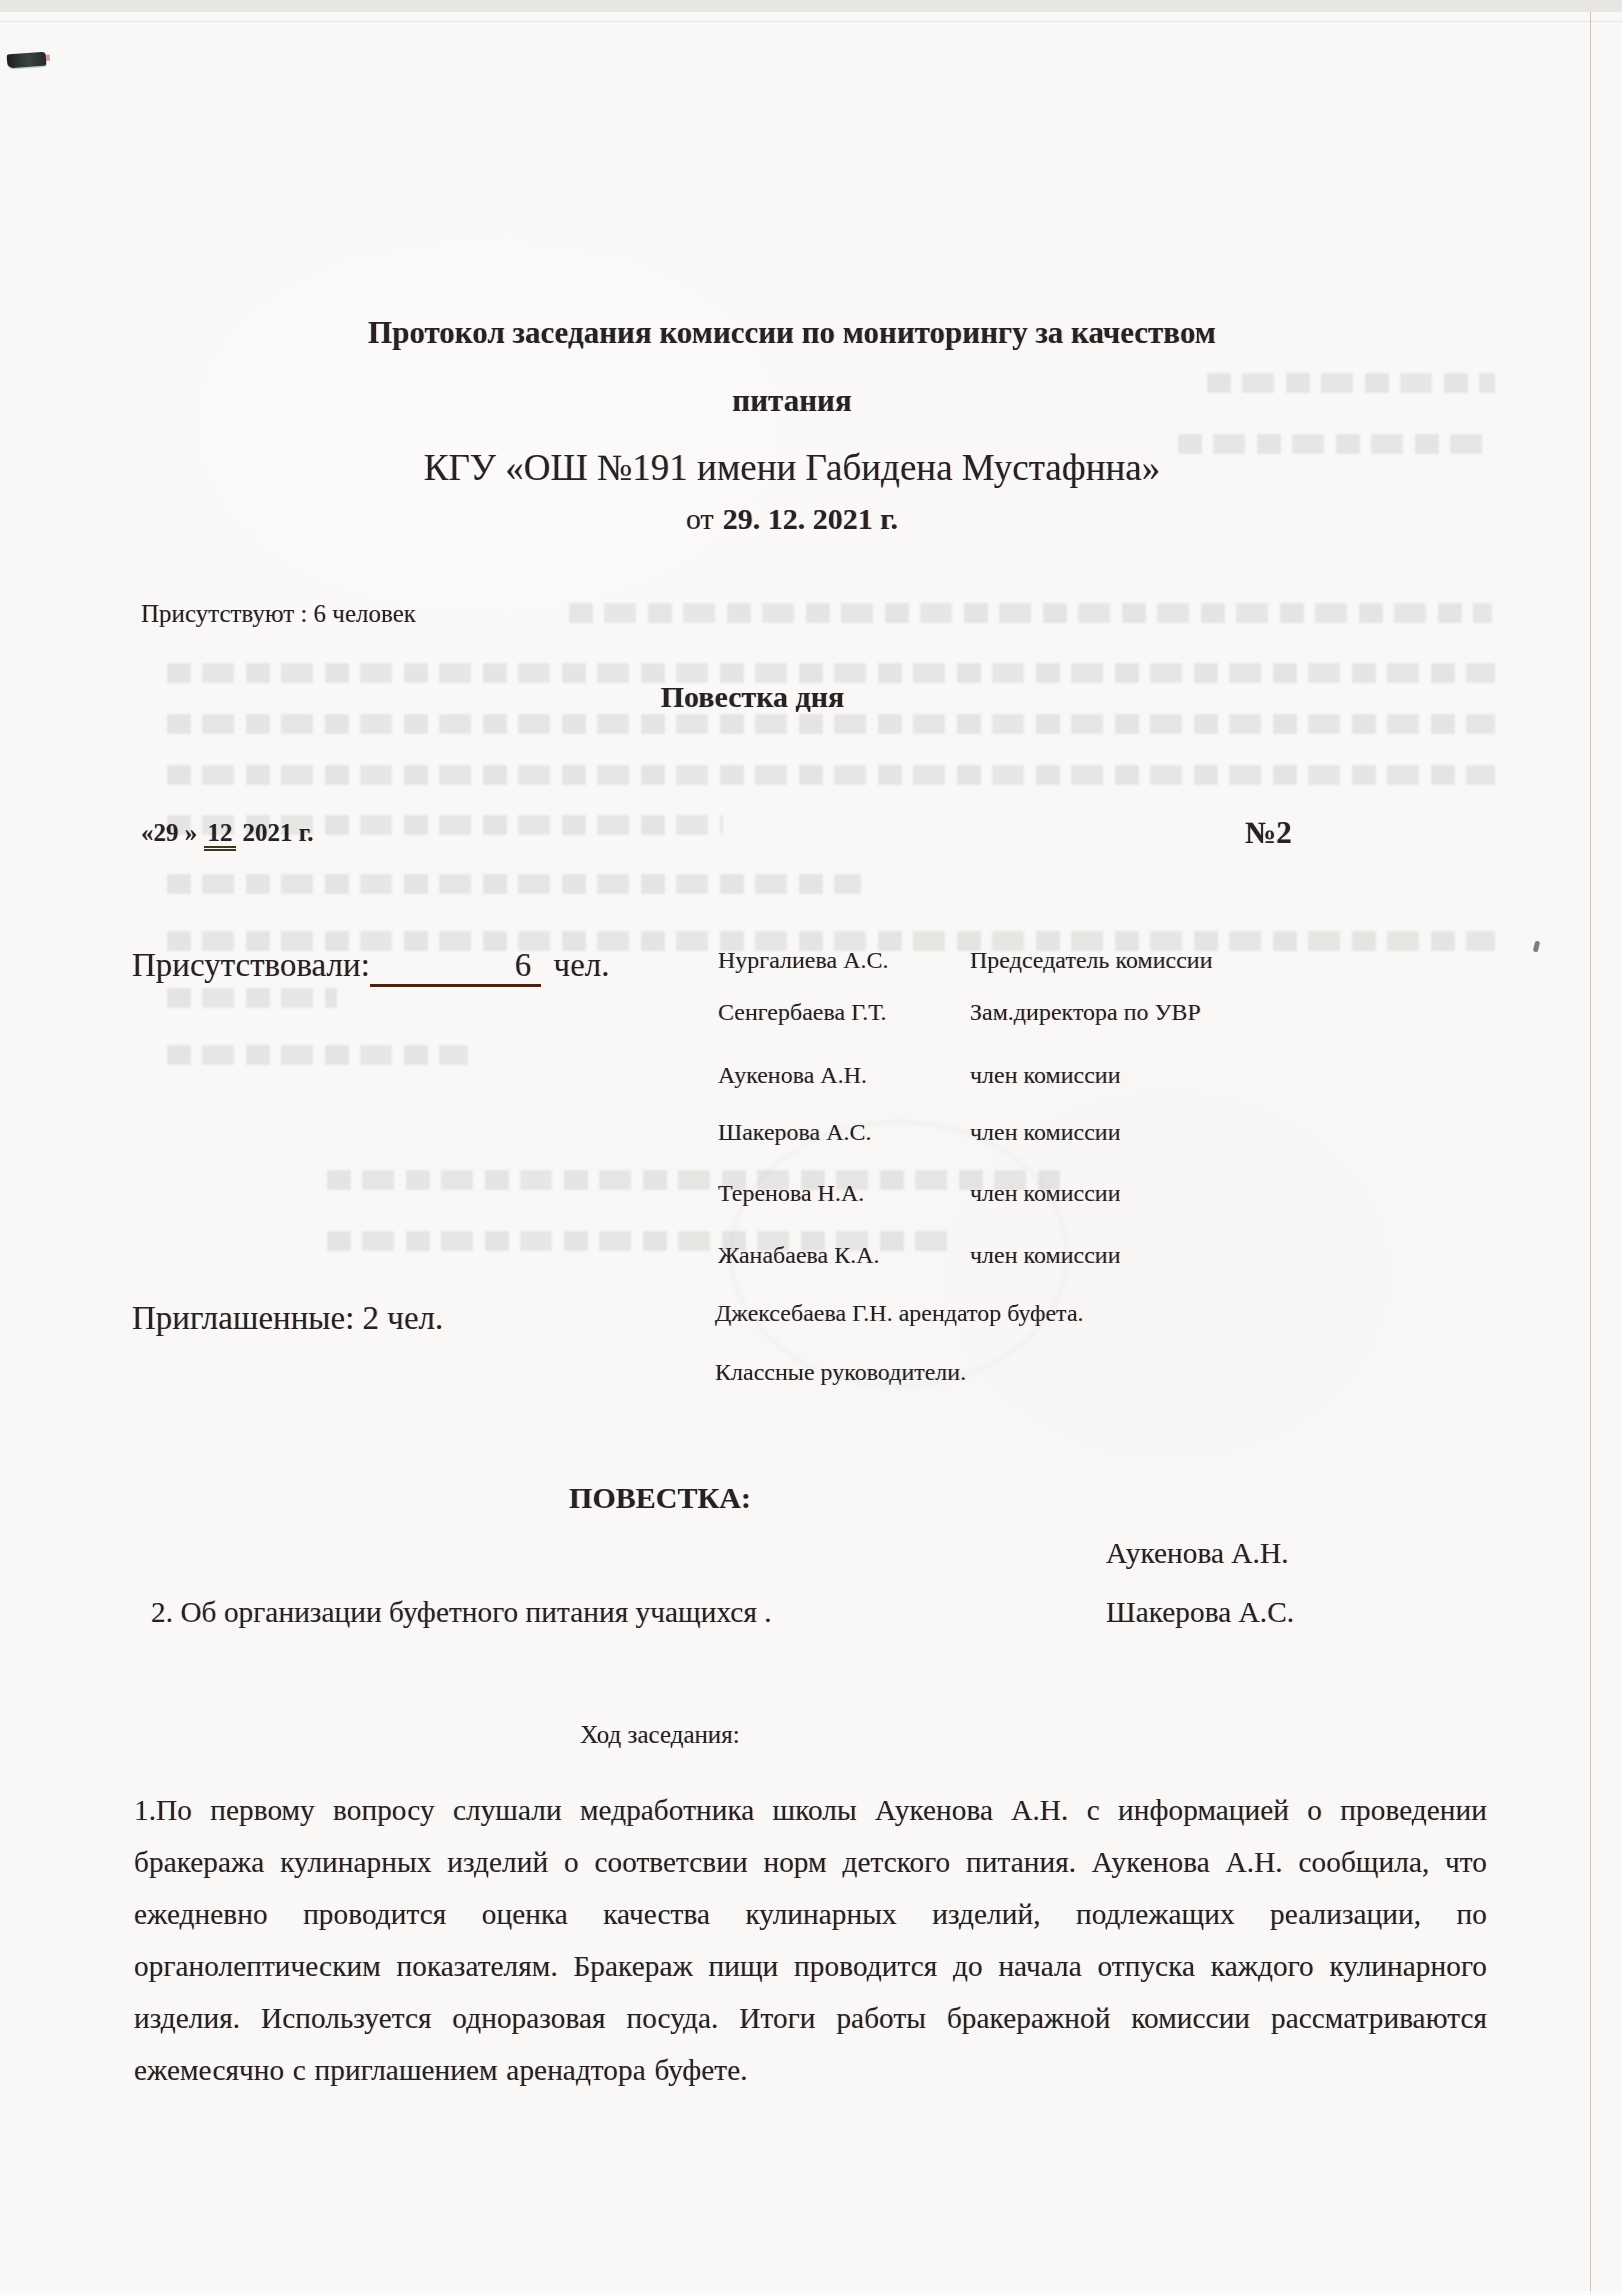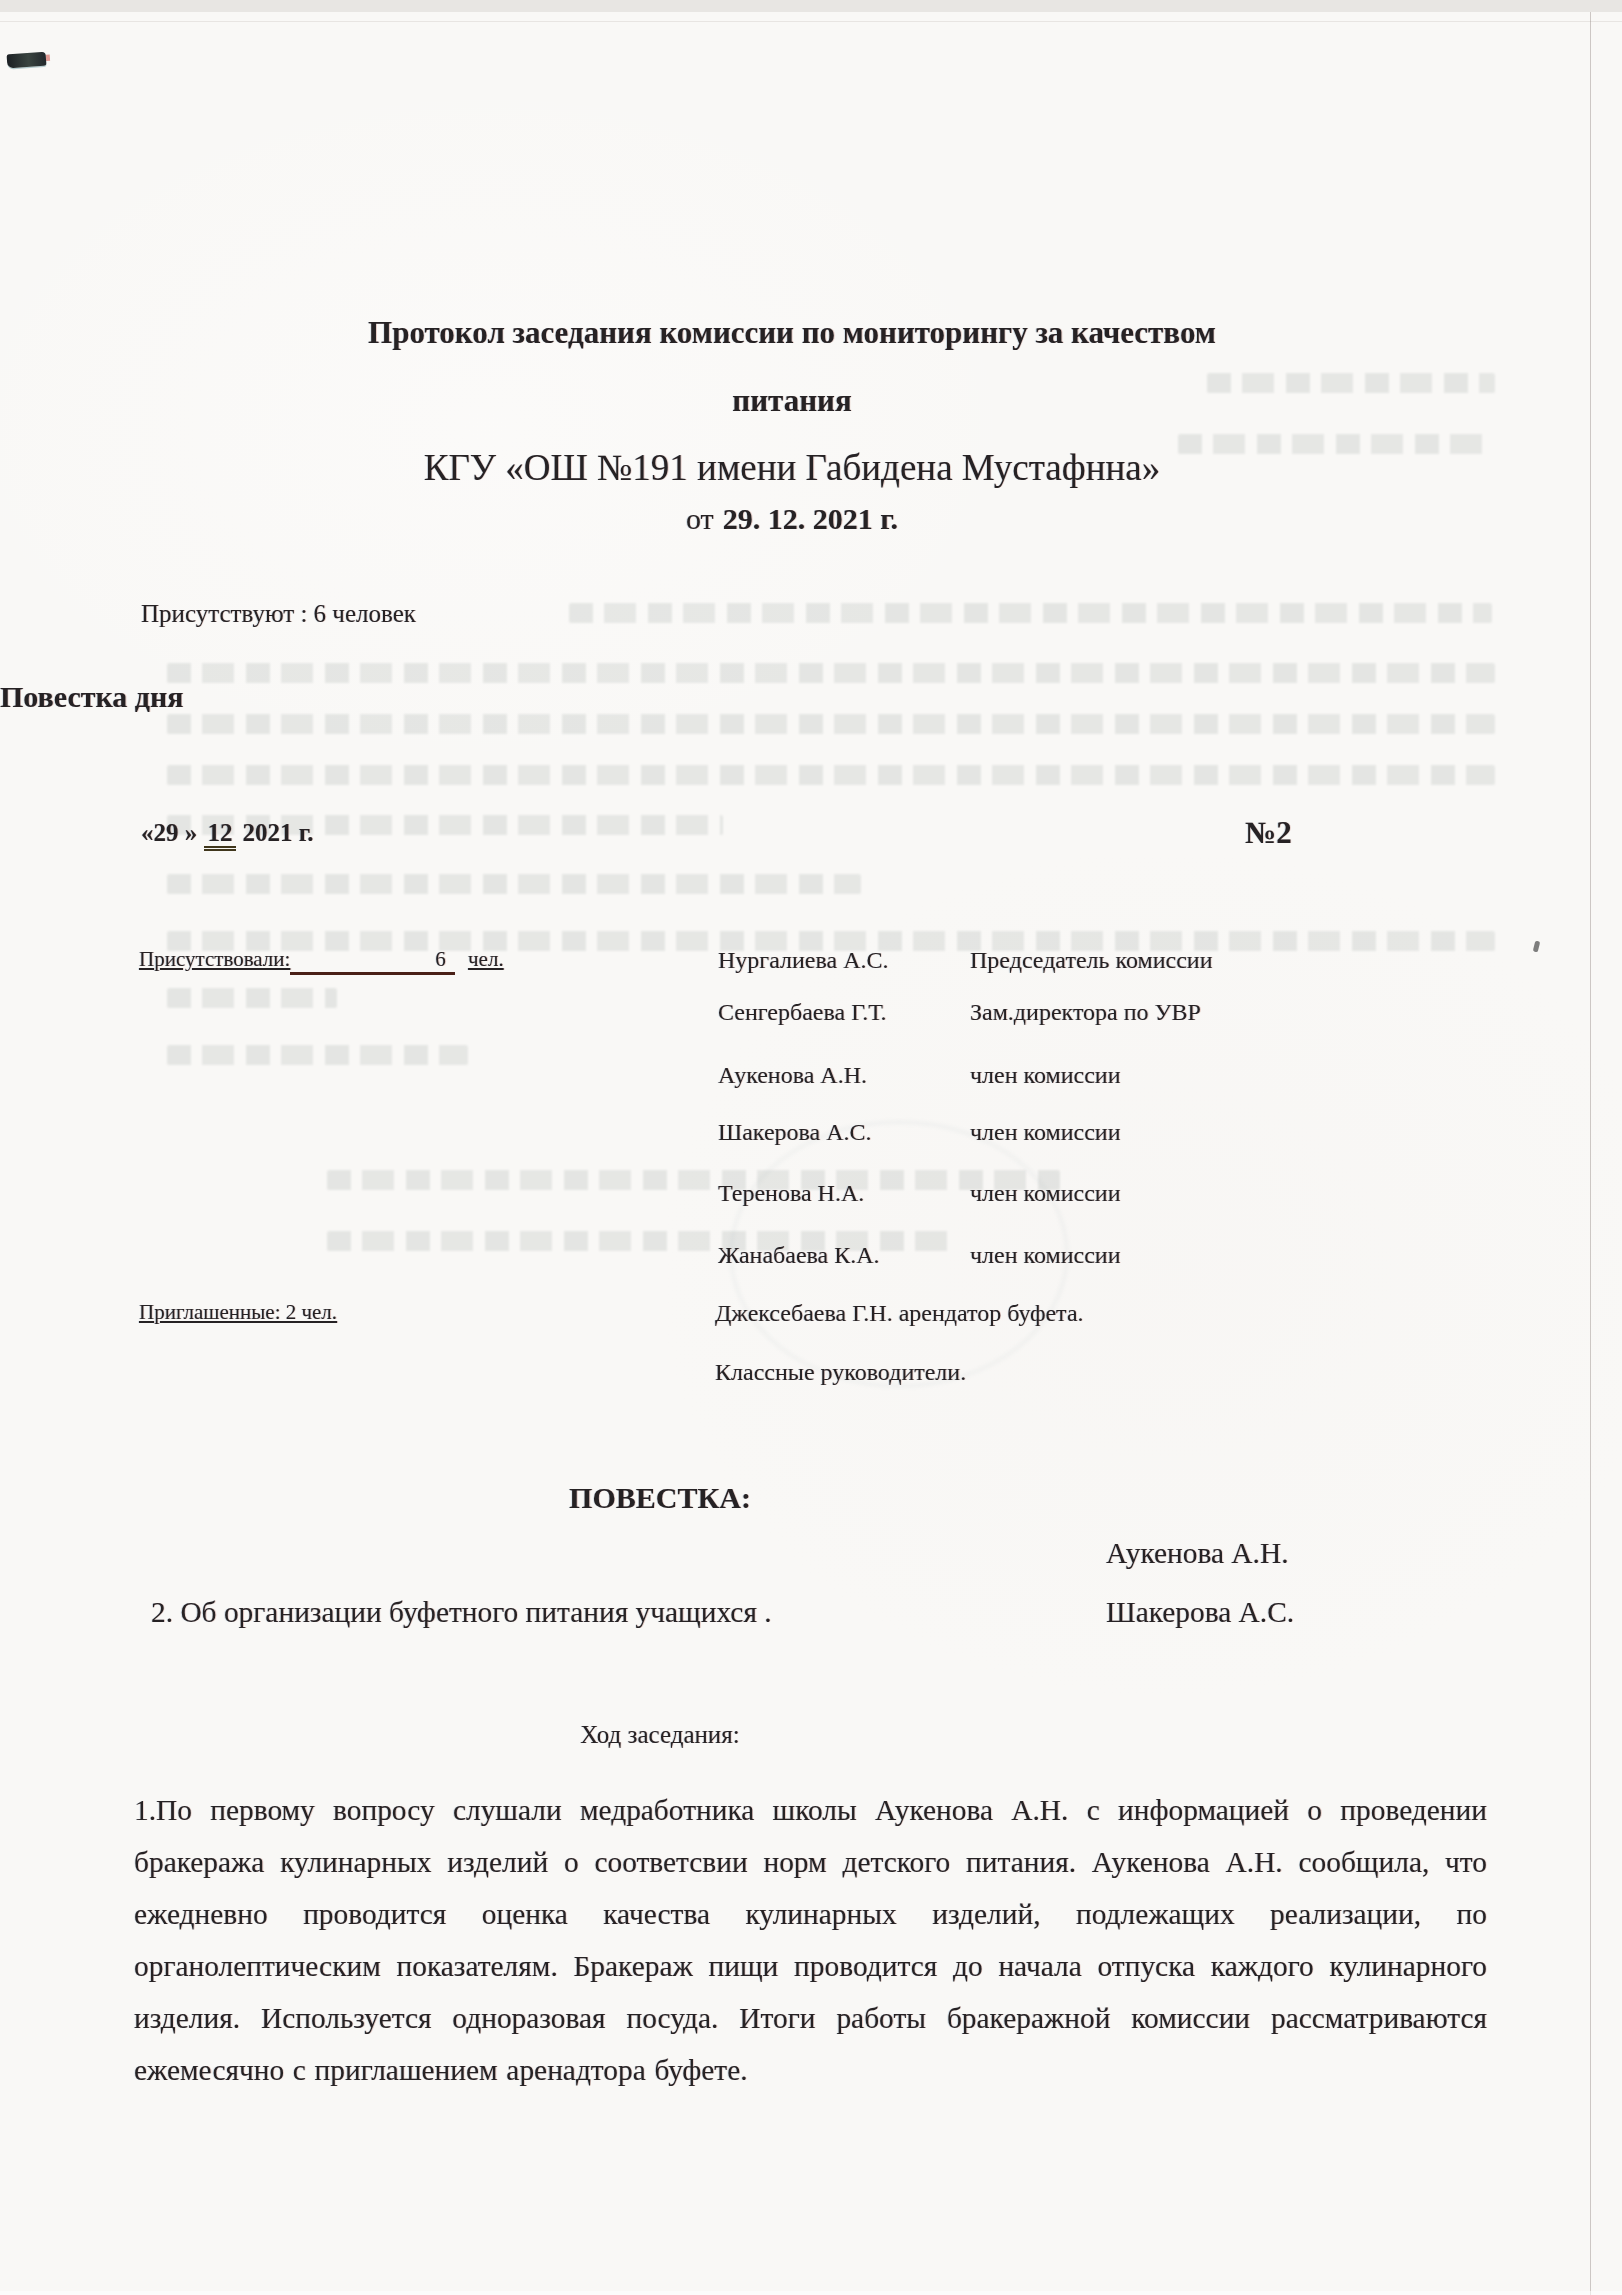--- a/index.html
+++ b/index.html
@@ -22,28 +22,28 @@
   .center-exact{left:0;width:1320px;text-align:center;}
 
   
   #title1{top:302px;font-size:31px;}
   #title2{top:370px;font-size:31px;}
   #subtitle{top:434px;font-size:37px;}
   #dateline{top:489px;font-size:30px;}
   #dateline .dprefix{font-weight:normal;}
   #dateline .dvalue{font-weight:bold;margin-left:9.2px;}
   #presence{top:587px;left:141px;}
-  #povestka-dnya{top:667px;left:0;width:1505px;font-size:30px;}
+  #povestka-dnya{top:667px;left:0;width:1505px;text-align:center;font-size:30px;}
   #doc-date{top:806px;left:141px;font-weight:bold;}
   #doc-date .day{border-bottom:5.2px double #40361c;padding:0 3.9px;}
   #doc-number{top:802px;left:1245px;font-size:31px;font-weight:bold;}
 
   
   .row{position:absolute;left:0;width:1623px;height:42px;}
-  .row .lbl{position:absolute;left:139px;white-space:nowrap;font-size:21px;text-decoration:underline;}
+  .row .lbl{position:absolute;left:132px;white-space:nowrap;font-size:33px;}
   .row .name{position:absolute;left:718px;white-space:nowrap;font-size:24px;}
   .row .role{position:absolute;left:970px;white-space:nowrap;font-size:24px;}
   #row1{top:935px;} #row2{top:987px;} #row3{top:1050px;} #row4{top:1107px;}
   #row5{top:1168px;} #row6{top:1230px;} #row7{top:1288px;} #row8{top:1347px;}
   #row7 .name{left:715px;} #row8 .name{left:715px;}
   .count-underline{display:inline-block;padding:0 9.2px 0 145px;border-bottom:3.9px solid #4a2017;}
   .unit{margin-left:13px;}
 
   
   #povestka{top:1468px;font-size:30px;}

